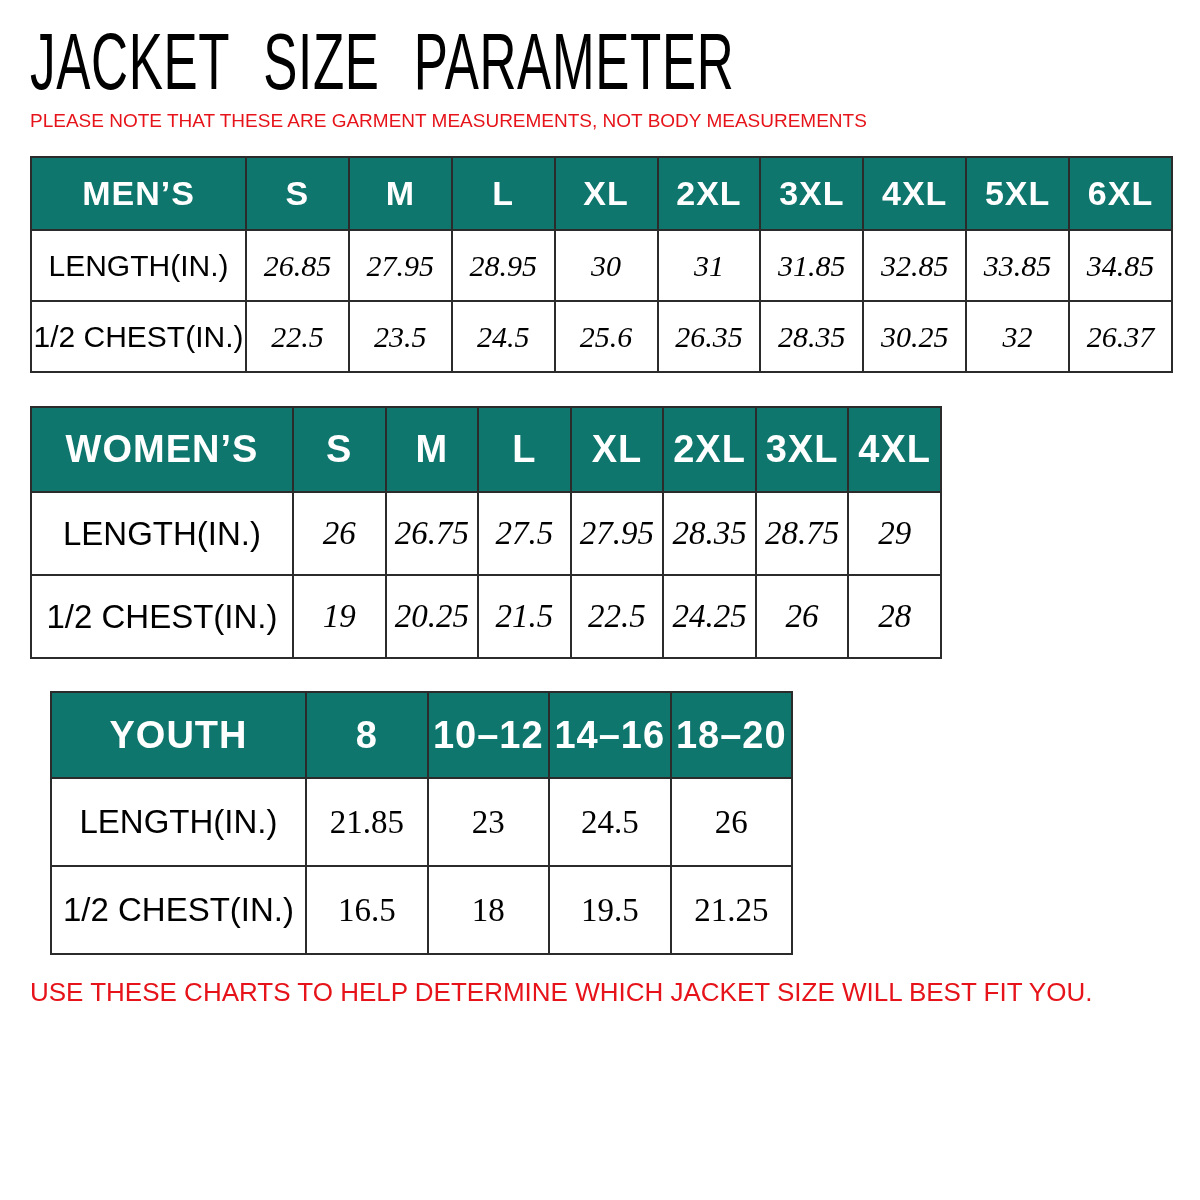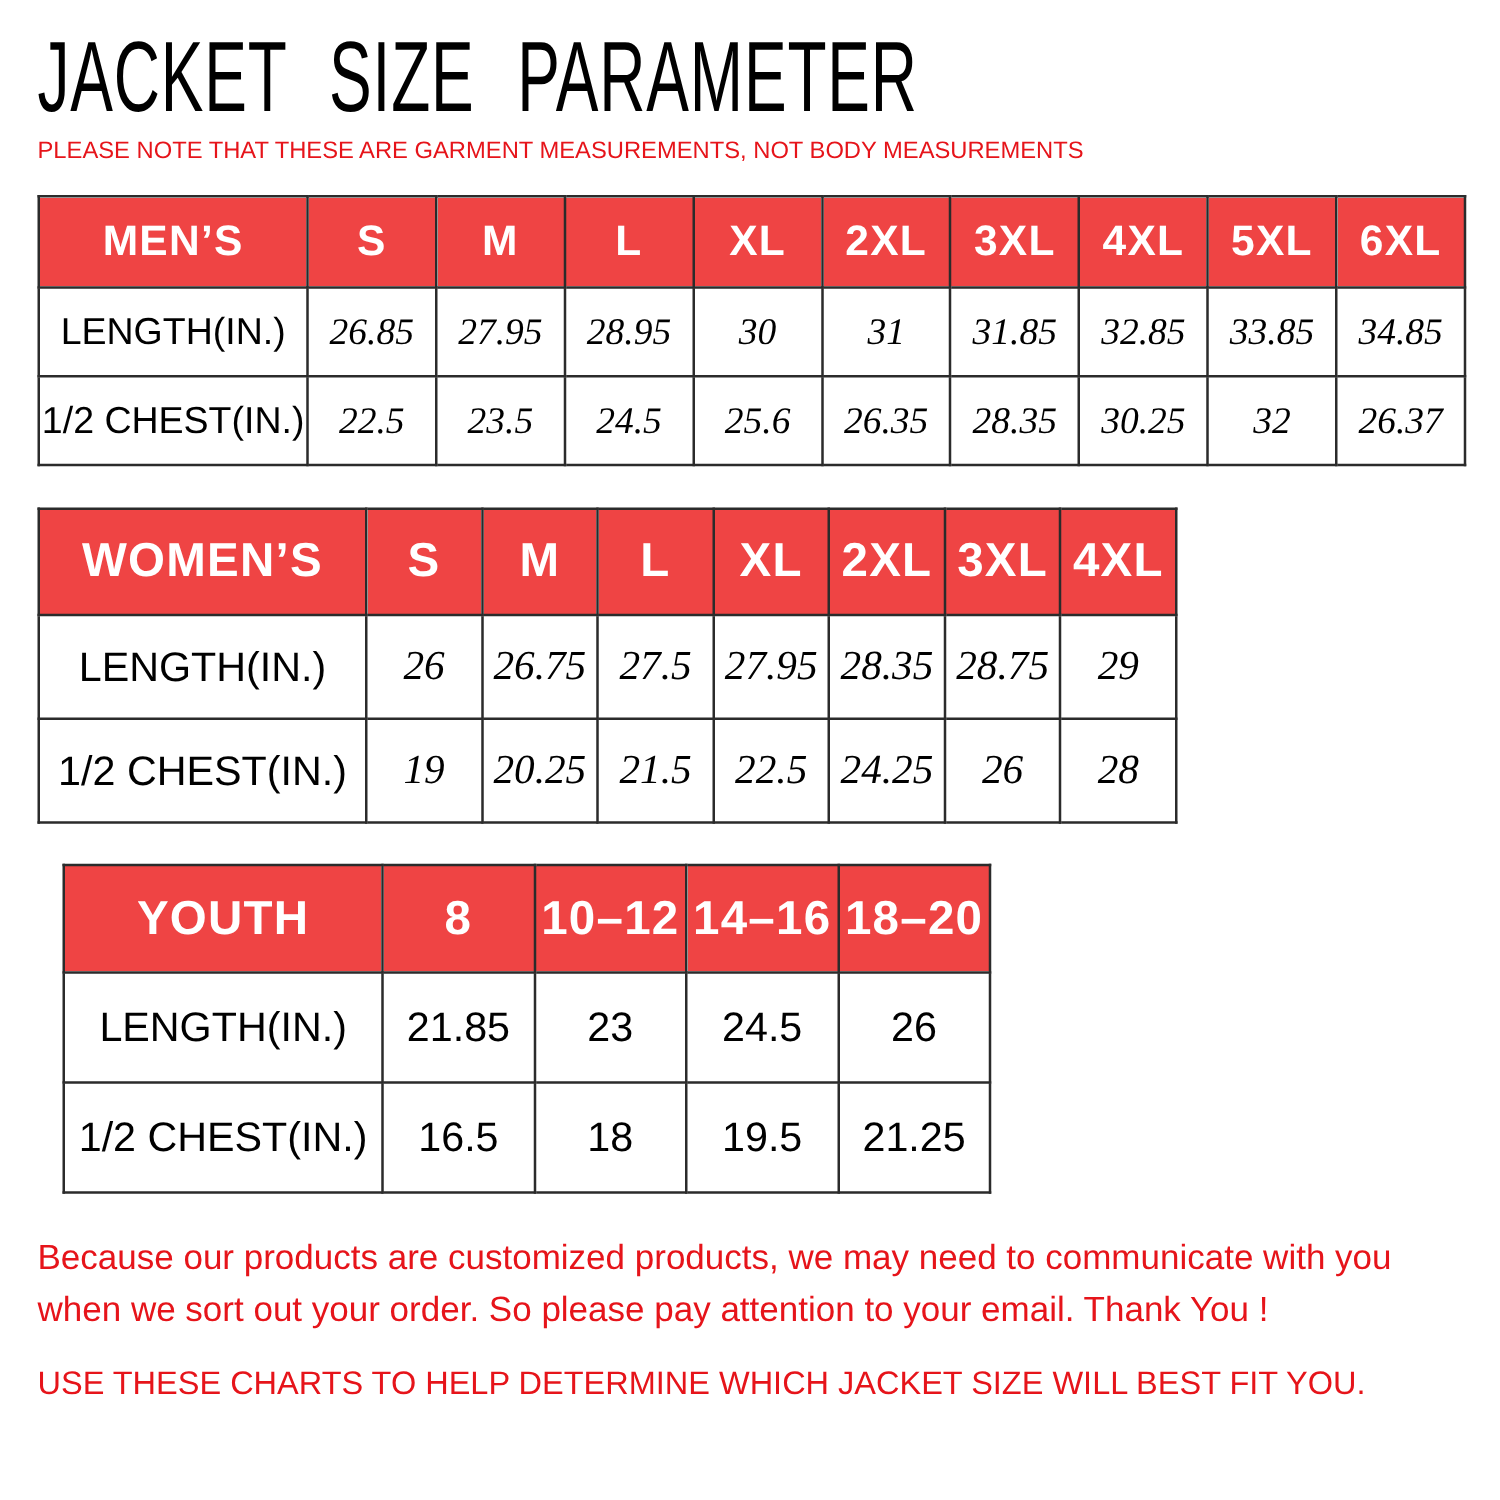--- a/index.html
+++ b/index.html
@@ -43,28 +43,28 @@
     margin-top: 24px;
   }
   table.size-table th, table.size-table td {
     border: 2px solid #2b2b2b;
     text-align: center;
     vertical-align: middle;
     padding: 0;
     overflow: hidden;
   }
   tr.hdr th {
-    background: #ef4444;
+    background: #0f766e;
     color: #ffffff;
     font-weight: bold;
     letter-spacing: 1px;
   }
   td.lbl { font-family: "Liberation Sans", sans-serif; color: #000; }
   td.val-serif { font-family: "Liberation Serif", serif; font-style: italic; }
-  td.val-sans  { font-family: Liberation Sans, sans-serif; }
+  td.val-sans  { font-family: Liberation Serif, serif; }
 
   
   table.mens { width: 1143px; }
   table.mens tr.hdr th { height: 71px; font-size: 34px; }
   table.mens tr.vals td { height: 69px; font-size: 30px; }
   table.mens td.lbl { font-size: 28px; }
 
   
   table.womens { width: 912px; margin-top: 33px; }
   table.womens tr.hdr th { height: 83px; font-size: 38px; }
@@ -226,16 +226,15 @@
       <tr class="vals">
         <td class="lbl">1/2 CHEST(IN.)</td>
         <td class="val-sans">16.5</td>
         <td class="val-sans">18</td>
         <td class="val-sans">19.5</td>
         <td class="val-sans">21.25</td>
       </tr>
     </tbody>
   </table>
 
-  <p class="footer-para">Because our products are customized products, we may need to communicate with you when we sort out your order. So please pay attention to your email. Thank You !</p>
   <p class="footer-line">USE THESE CHARTS TO HELP DETERMINE WHICH JACKET SIZE WILL BEST FIT YOU.</p>
 
 </div>
 
 </body></html>

